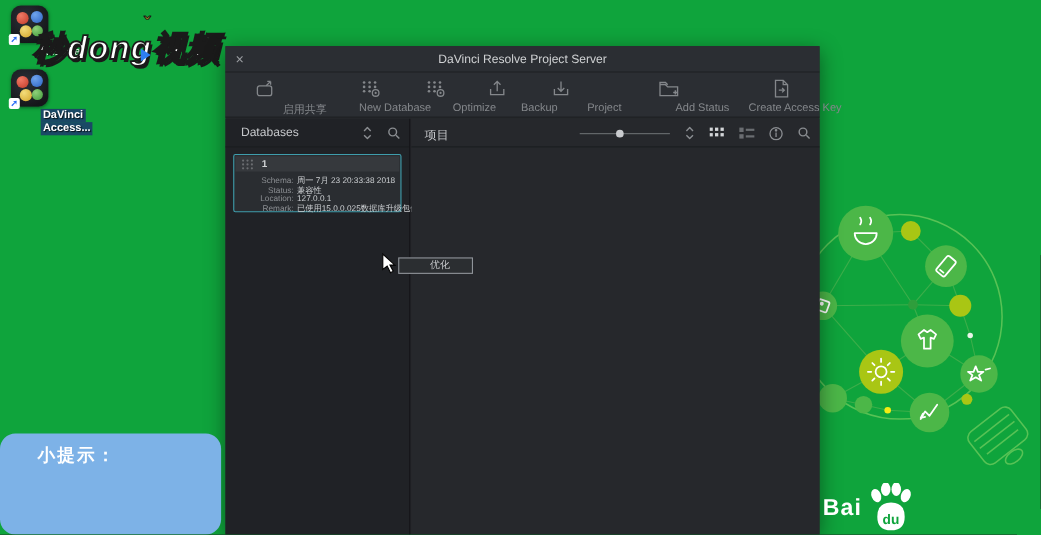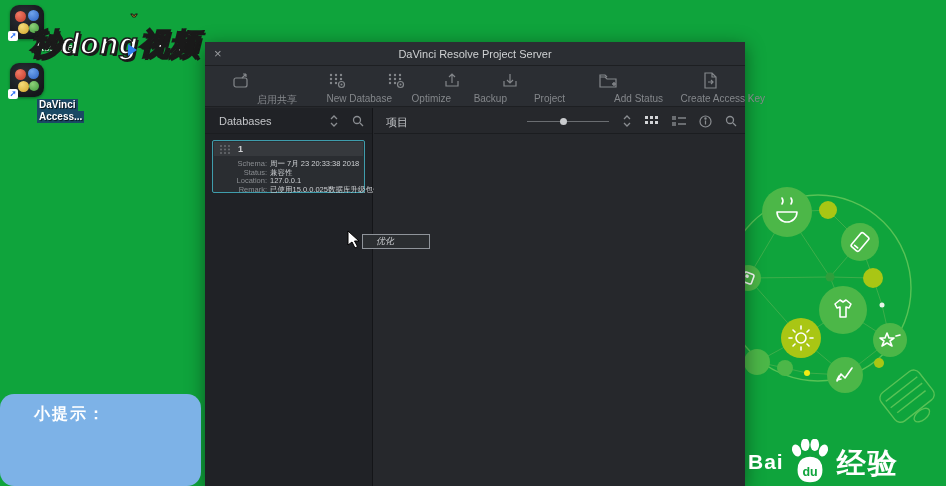--- a/index.html
+++ b/index.html
@@ -62,21 +62,21 @@
   #db-card-header { position:absolute; left:1px; right:1px; top:1px; height:14px; background:#36393d; }
   #db-name { position:absolute; left:24px; top:2px; font-size:9px; font-weight:bold; color:#d0d2d4; }
   #db-rows { position:absolute; left:2px; top:19px; right:2px; }
   .db-row { display:flex; line-height:8.5px; }
   .db-row .lbl { width:52px; text-align:right; color:#8a8d91; font-size:7.5px; flex:none; }
   .db-row .val { margin-left:3px; color:#cdd0d3; font-size:7.5px; white-space:nowrap; }
 
   
   #tooltip { position:absolute; left:157px; top:126px; width:68px; height:15px; z-index:9;
     background:#2b2e31; border:1px solid #8f949a; color:#c9cbce; font-size:9px;
-    line-height:13px; padding-left:13px;font-style:italic; }
+    line-height:13px; padding-left:28px; }
   #cursor { position:absolute; left:142px; top:122px; z-index:10; }
 
   
   #tip-box { position:absolute; left:0; top:394px; width:201px; height:92px; background:#7DB2E7; z-index:6;
     color:#fff; font-weight:bold;border-radius:14px; }
   #tip-line1 { position:absolute; left:34px; top:10px; font-size:16px; letter-spacing:2px; }
   #tip-line2 { position:absolute; left:13px; top:38px; font-size:15.5px; letter-spacing:.5px; white-space:nowrap; }
 
   
   #baidu-logo { position:absolute; left:748px; top:436px; z-index:6; display:flex; align-items:flex-end; }
@@ -389,16 +389,15 @@
     <svg id="baidu-paw" width="48" height="46" viewBox="0 0 50 48">
       <g fill="#fff">
         <ellipse cx="11" cy="12" rx="4.5" ry="6.5" transform="rotate(-22 11 12)"></ellipse>
         <ellipse cx="20" cy="6" rx="4.5" ry="6.5"></ellipse>
         <ellipse cx="30" cy="6" rx="4.5" ry="6.5"></ellipse>
         <ellipse cx="39" cy="12" rx="4.5" ry="6.5" transform="rotate(22 39 12)"></ellipse>
         <path d="M12,32 q0,-11 9,-13 q4,-1 8,0 q9,2 9,13 q0,13 -13,13 q-13,0 -13,-13 z"></path>
       </g>
       <text x="25" y="39" text-anchor="middle" font-size="13" font-weight="bold" fill="#0FA43C" font-family="Liberation Sans, sans-serif">du</text>
     </svg>
-    <span id="baidu-jingyan">经验</span>
   </div>
 
 </div>
 
 </body></html>

